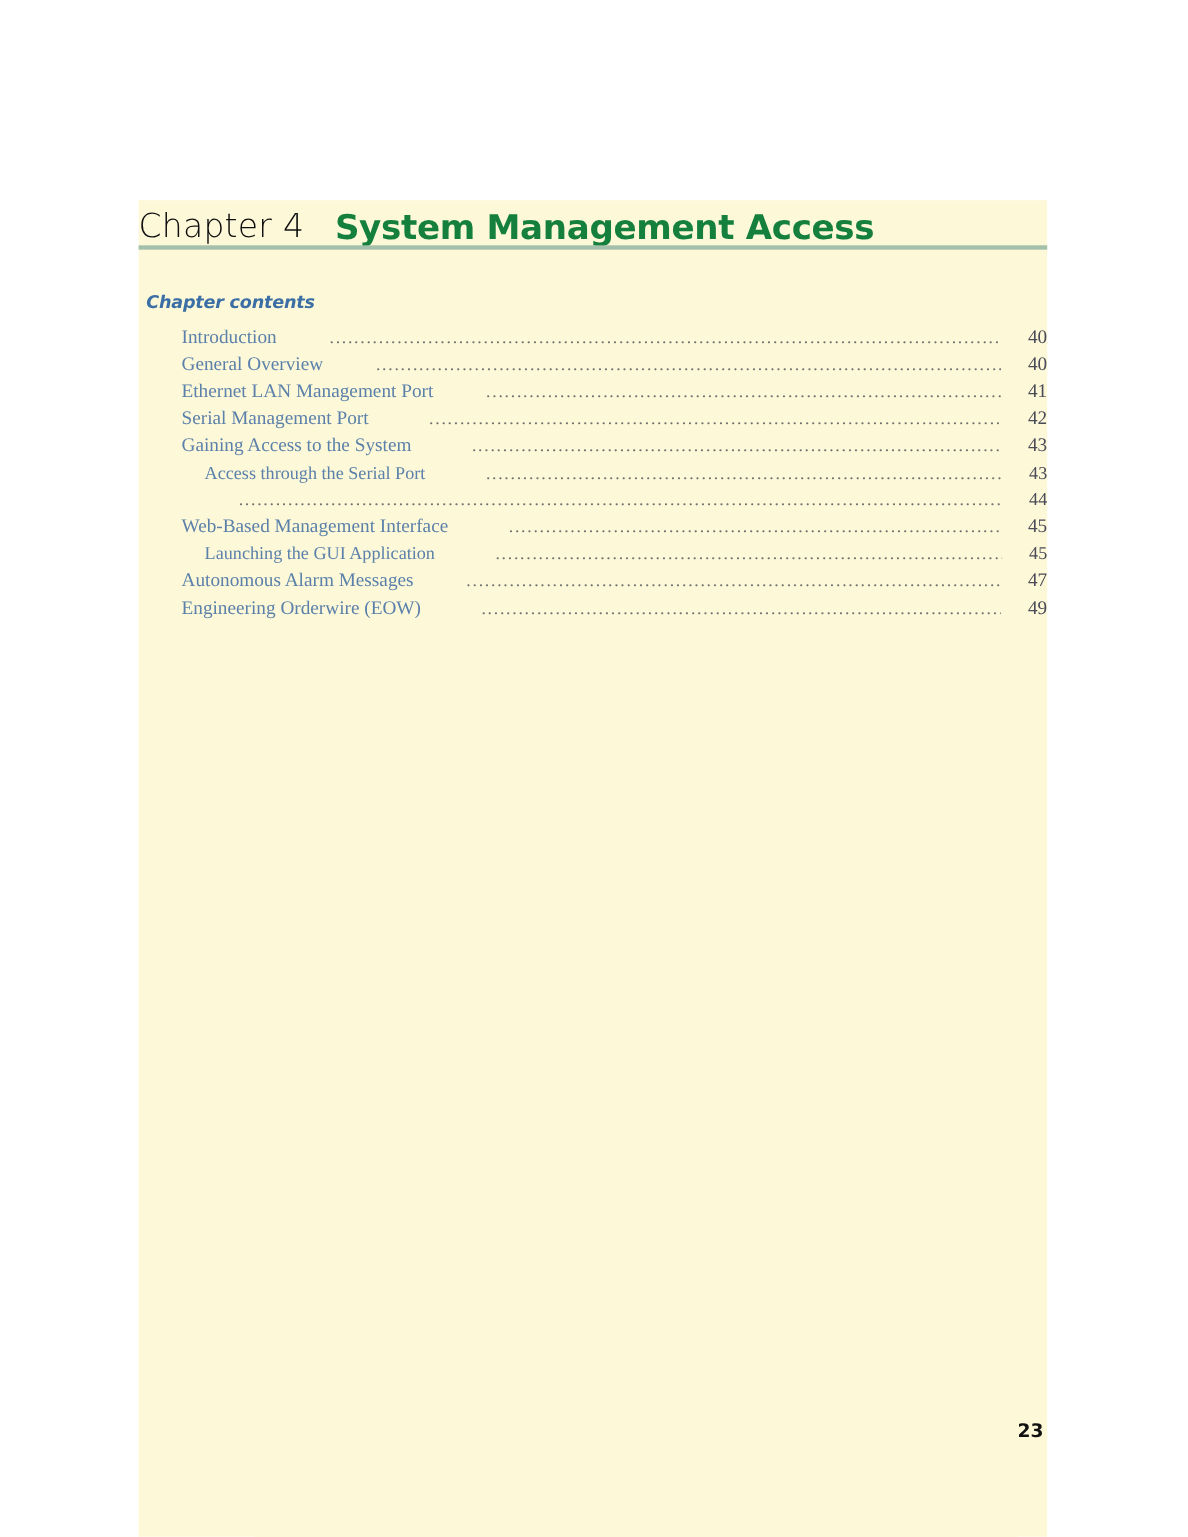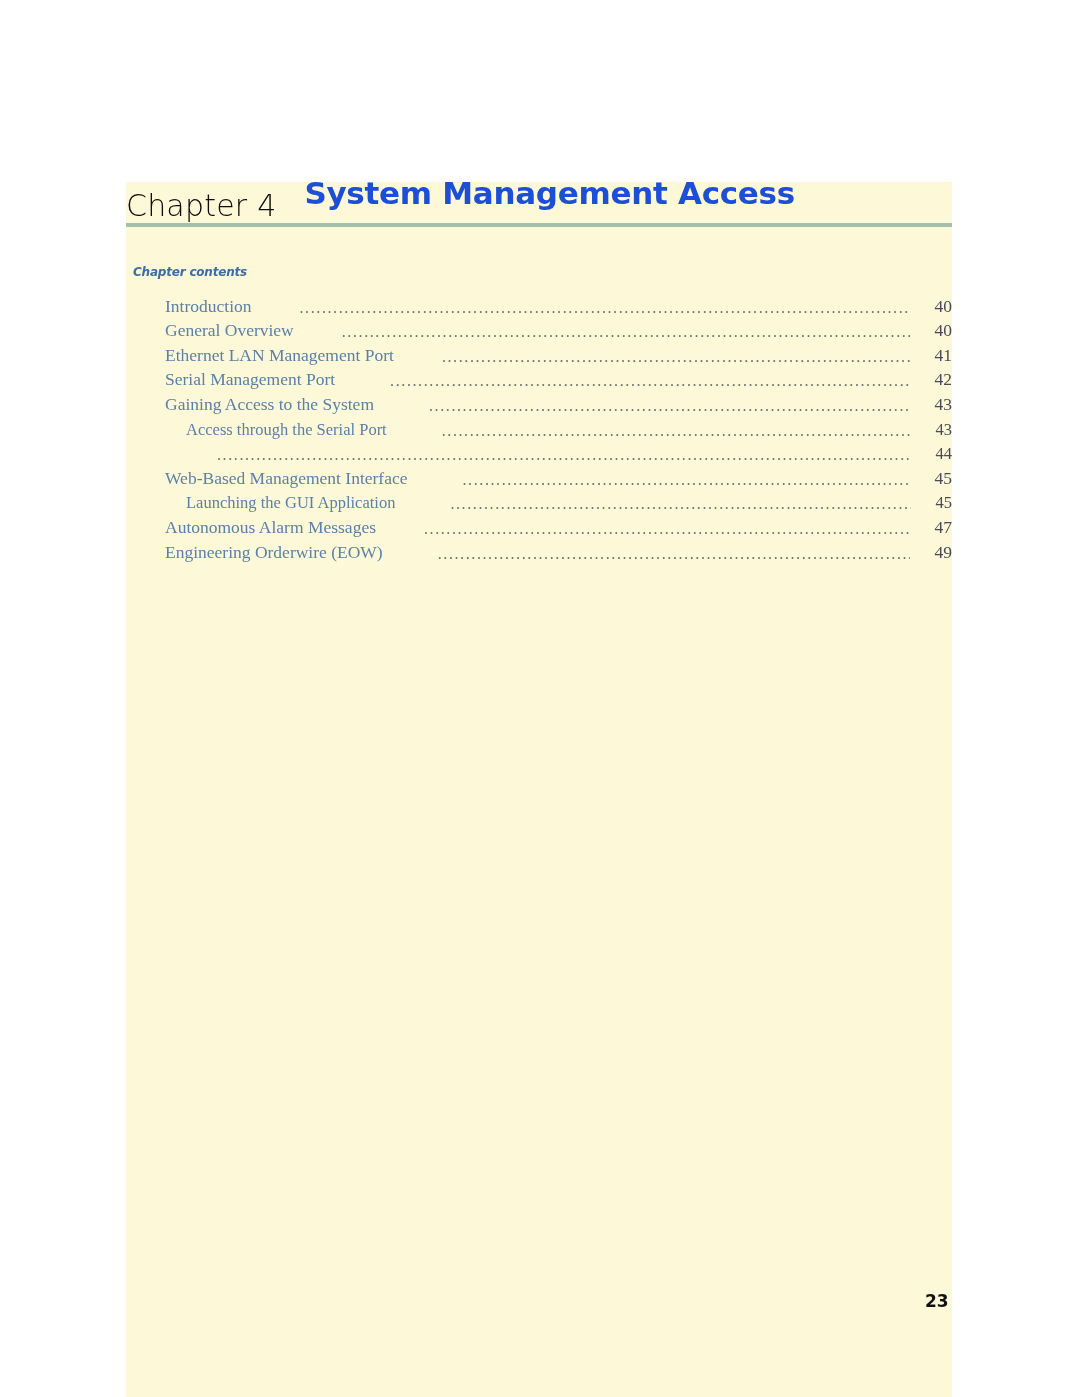--- a/index.html
+++ b/index.html
@@ -52,44 +52,44 @@
     font-weight: 300;
     color: #0d0d0d;
     line-height: 1;
     padding-bottom: 2px;
     padding-left: 10px;
   }
   #chapter-title {
     font-family: "DejaVu Sans", sans-serif;
     font-size: 31px;
     font-weight: bold;
-    color: #1d4ed8;
+    color: #15803d;
     line-height: 1;
-    padding-bottom: 14px;
+    padding-bottom: 0;
     padding-left: 28px;
     letter-spacing: -0.3px;
   }
 
   
   #header-rule {
     position: absolute;
     left: 0;
     top: 41px;
     width: 826px;
     height: 4px;
     background: #a4c0ab;
   }
 
   
   #contents-heading {
     position: absolute;
     left: 7px;
     top: 83px;
     font-family: "DejaVu Sans", sans-serif;
-    font-size: 12px;
+    font-size: 16px;
     font-weight: bold;
     font-style: italic;
     color: #3a6ea5;
     letter-spacing: -0.2px;
     white-space: nowrap;
   }
 
   
   #toc {
     position: absolute;

